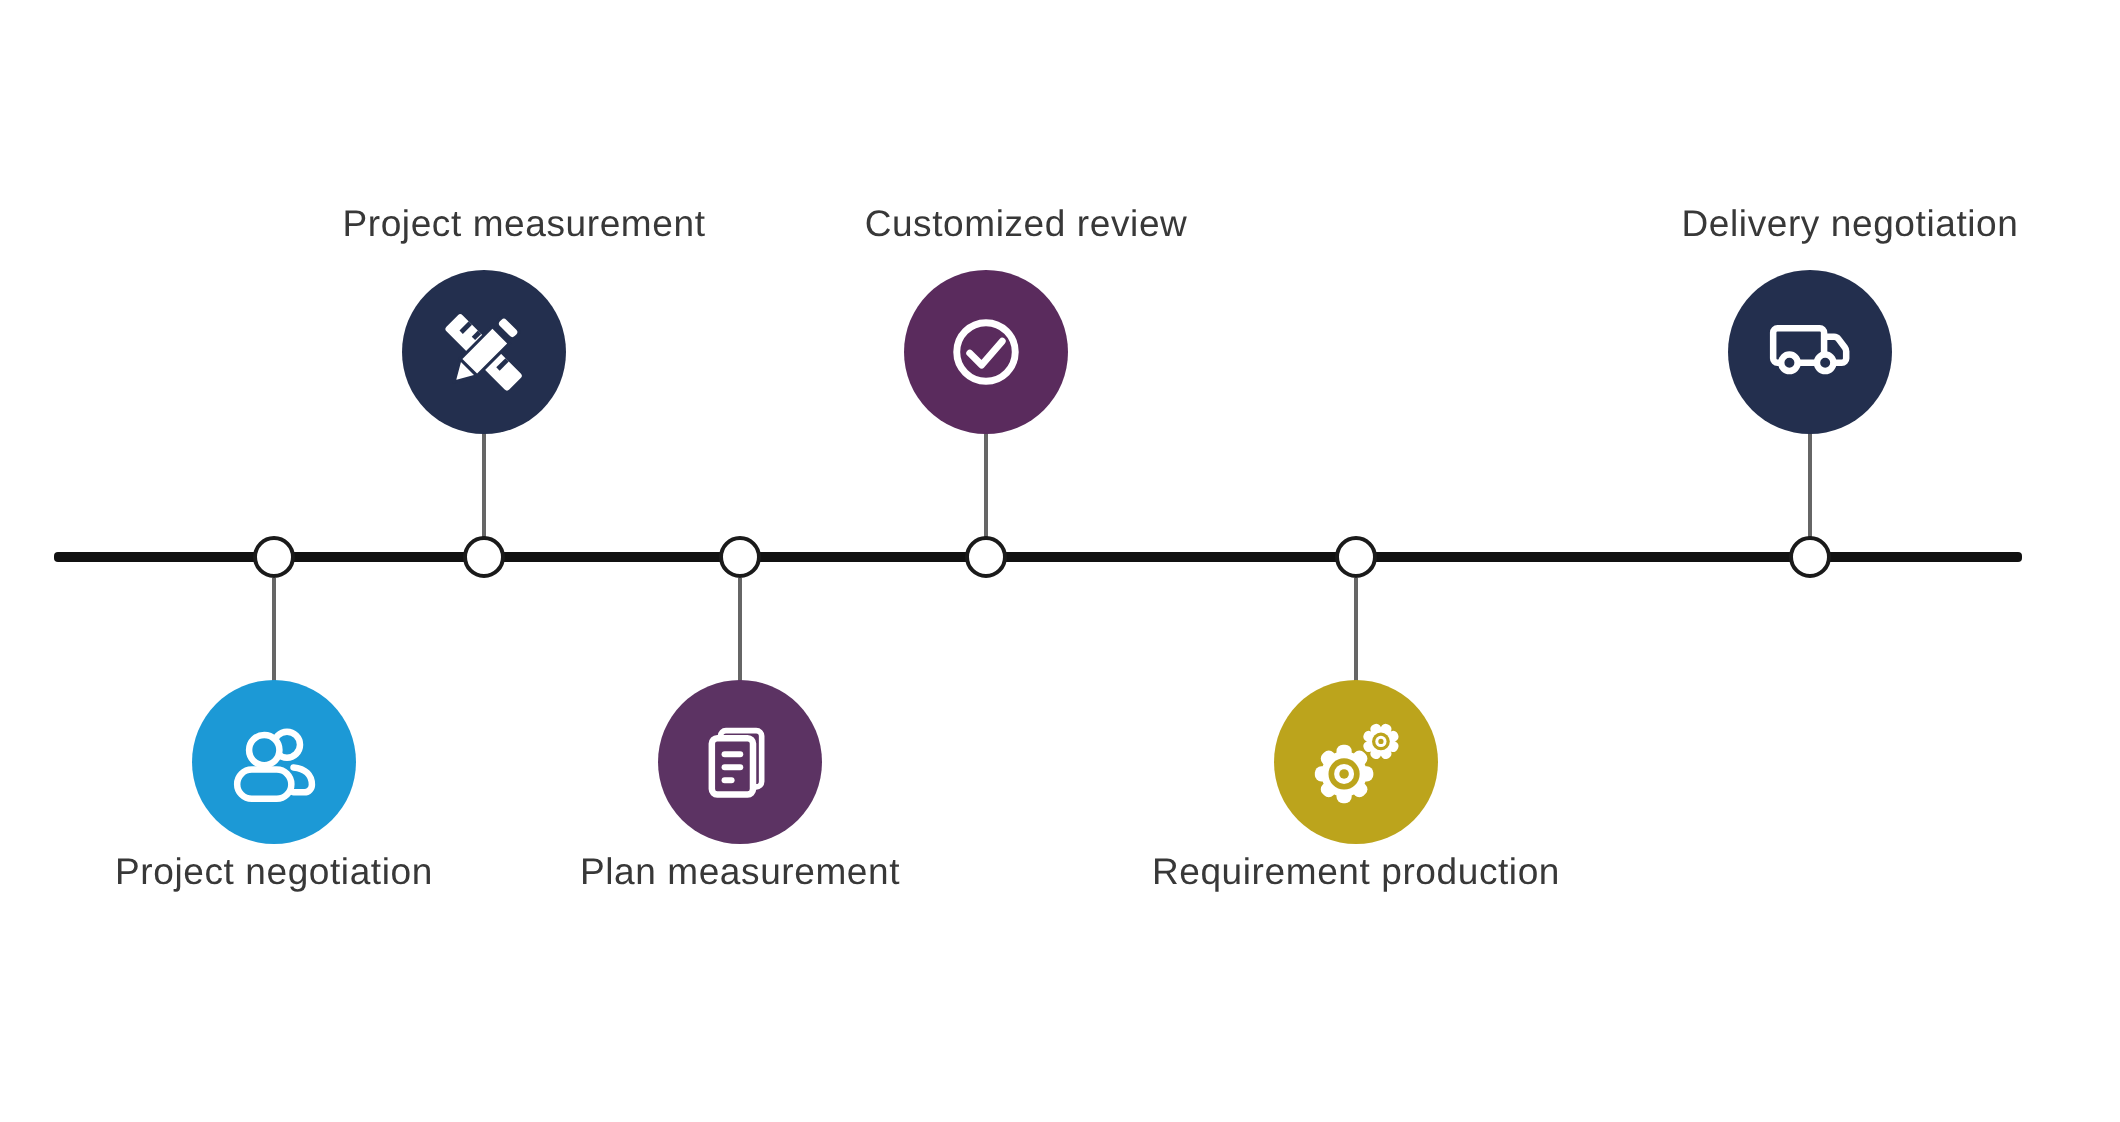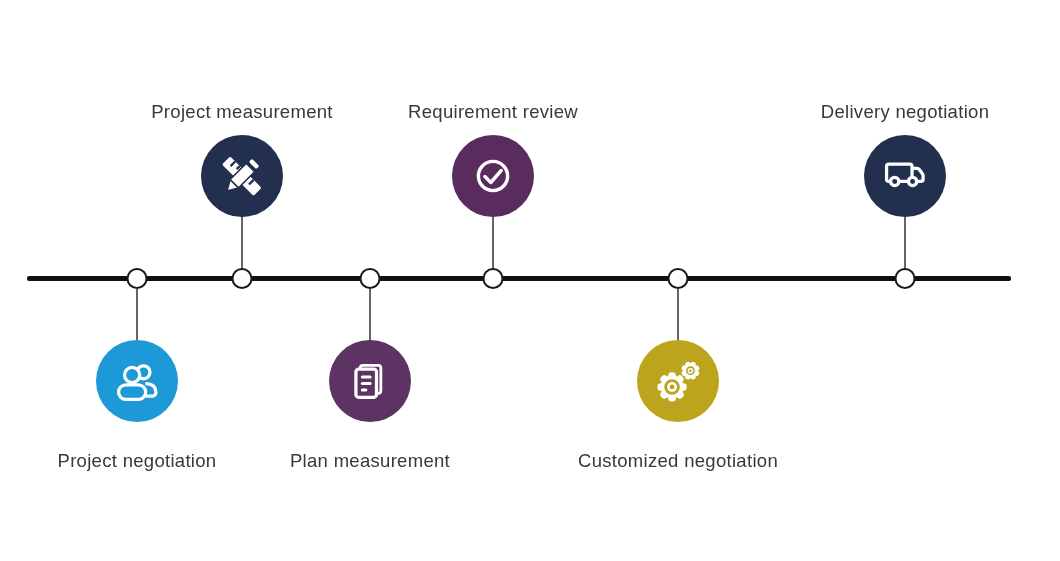--- a/index.html
+++ b/index.html
@@ -29,22 +29,22 @@
     background:var(--cc); display:flex; align-items:center; justify-content:center;
   }
   .item.above .bubble { top:135px; }
   .item.below .bubble { top:340px; }
   .bubble svg { width:52px; height:52px; display:block; }
   .step-label {
     position:absolute; left:0; transform:translateX(-50%);
     white-space:nowrap; font-size:18.5px; letter-spacing:0.3px;
     color:#383838; line-height:24px; text-align:center;
   }
-  .item.above .step-label { top:100px; }
-  .item.below .step-label { top:449px; }
+  .item.above .step-label { top:100px;margin-left:20px; }
+  .item.below .step-label { top:424px; }
 </style>
 </head>
 <body>
 
 <div class="canvas" style="--line: #111111; --conn: #666666;">
 
   <div class="timeline-line"></div>
 
   <div class="item below" style="left: 137px; --cc: #1C99D6;">
     <div class="connector"></div>
@@ -110,21 +110,21 @@
     <div class="connector"></div>
     <div class="node"></div>
     <div class="bubble">
       <span>
         <svg viewBox="0 0 48 48">
           <circle cx="24" cy="24" r="13.5" fill="none" stroke="#fff" stroke-width="3.2"></circle>
           <path d="M16.5 24.5 l5.5 5.5 L31.5 19" fill="none" stroke="#fff" stroke-width="3.2" stroke-linecap="round" stroke-linejoin="round"></path>
         </svg>
       </span>
     </div>
-    <div class="step-label">Requirement review</div>
+    <div class="step-label">Customized review</div>
   </div>
 
   <div class="item below" style="left: 678px; --cc: #BCA41C;">
     <div class="connector"></div>
     <div class="node"></div>
     <div class="bubble">
       <span>
         <svg viewBox="0 0 48 48">
           <g fill="#fff">
             <rect x="5" y="26" width="27" height="7" rx="3"></rect>
@@ -142,21 +142,21 @@
             <rect x="27" y="12" width="17" height="5" rx="2.2" transform="rotate(112.5 35.5 14.5)"></rect>
             <rect x="27" y="12" width="17" height="5" rx="2.2" transform="rotate(157.5 35.5 14.5)"></rect>
             <circle cx="35.5" cy="14.5" r="6.3"></circle>
           </g>
           <circle cx="35.5" cy="14.5" r="4.1" fill="var(--cc)"></circle>
           <circle cx="35.5" cy="14.5" r="2.6" fill="#fff"></circle>
           <circle cx="35.5" cy="14.5" r="1.2" fill="var(--cc)"></circle>
         </svg>
       </span>
     </div>
-    <div class="step-label">Customized negotiation</div>
+    <div class="step-label">Requirement production</div>
   </div>
 
   <div class="item above" style="left: 905px; --cc: #232F4E;">
     <div class="connector"></div>
     <div class="node"></div>
     <div class="bubble">
       <span>
         <svg viewBox="0 0 48 48">
           <g fill="none" stroke="#fff" stroke-width="3" stroke-linejoin="round">
             <rect x="7" y="13" width="23.5" height="16" rx="2"></rect>

